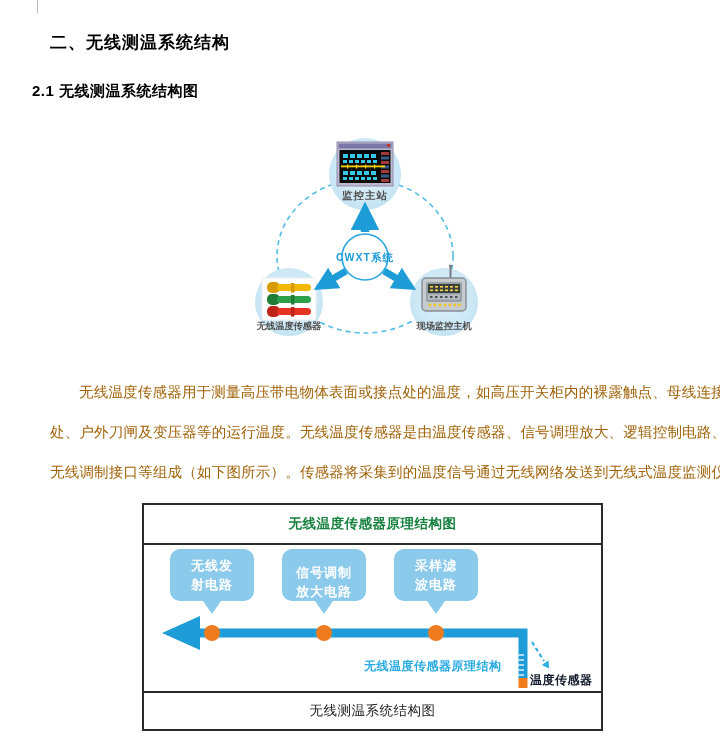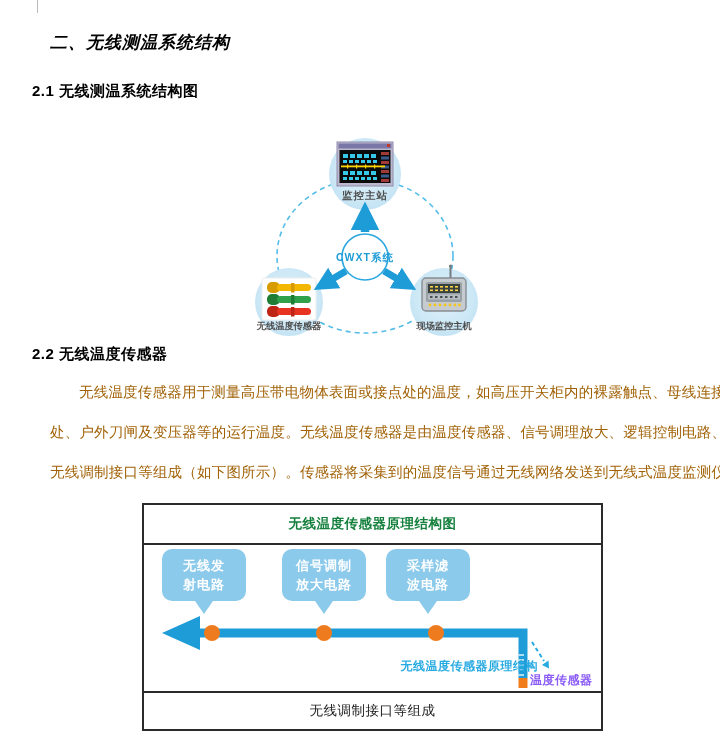--- a/index.html
+++ b/index.html
@@ -1,46 +1,46 @@
 <!DOCTYPE html>
 <html><head>
 <meta charset="utf-8">
 <style>
   html,body{margin:0;padding:0;background:#fff;}
   .page{position:relative;width:720px;height:736px;background:#ffffff;overflow:hidden;
         font-family:"Liberation Sans","DejaVu Sans",sans-serif;color:#111;}
   .artifact{position:absolute;left:37px;top:0;width:1px;height:13px;background:#b9b9b9;}
-  .h1{position:absolute;left:50px;top:31px;font-size:17px;font-weight:bold;letter-spacing:1px;color:#000;font-style:italic;}
+  .h1{position:absolute;left:50px;top:31px;font-size:17px;font-weight:bold;letter-spacing:1px;color:#000;}
   .h2{position:absolute;left:32px;font-size:15px;font-weight:bold;letter-spacing:0.5px;color:#000;}
   .h2a{top:82px;}
   .h2b{top:345px;}
   .triangle-wrap{position:absolute;left:225px;top:128px;width:280px;height:225px;}
   .para{position:absolute;left:50px;top:372px;width:664px;}
   .pline{font-size:14.5px;line-height:40px;color:#a16207;white-space:nowrap;letter-spacing:0.2px;}
   .pline.indent{text-indent:29px;}
   .figbox{position:absolute;left:142px;top:503px;width:461px;height:228px;
           border:2px solid #2b2b2b;box-sizing:border-box;background:#fff;}
   .figtitle{height:38px;border-bottom:2px solid #2b2b2b;display:flex;align-items:center;justify-content:center;
             font-size:13.5px;font-weight:bold;letter-spacing:0.5px;color:#15803d;}
   .figdiagram{position:relative;height:146px;}
   .figcaption{height:36px;border-top:2px solid #2b2b2b;display:flex;align-items:center;justify-content:center;
               font-size:13.5px;color:#1a1a1a;letter-spacing:0.5px;}
   .bubble{position:absolute;top:4px;width:84px;height:52px;background:#8CCAEB;border-radius:10px;
           color:#fff;font-size:13px;font-weight:bold;text-align:center;line-height:19px;
           display:flex;flex-direction:column;justify-content:center;letter-spacing:1px;}
   .bubble::after{content:"";position:absolute;top:100%;left:50%;margin-left:-9px;
                  border:9px solid transparent;border-top:13px solid #8CCAEB;border-bottom:0;}
-  .bubble.b1{left:18px;}
-  .bubble.b2{left:138px;}
-  .bubble.b3{left:242px;}
+  .bubble.b1{left:26px;}
+  .bubble.b2{left:138px;justify-content:flex-end;}
+  .bubble.b3{left:250px;}
   .arrow-svg{position:absolute;left:0;top:0;}
-  .lbl-blue{position:absolute;left:214px;top:113px;width:180px;text-align:right;
+  .lbl-blue{position:absolute;left:220px;top:113px;width:180px;text-align:left;
             font-size:12px;font-weight:bold;color:#29ABE2;letter-spacing:0.5px;}
   .lbl-orange{position:absolute;left:386px;top:127px;width:70px;
-              font-size:12px;font-weight:bold;color:#8b5cf6;letter-spacing:0.5px;}
+              font-size:12px;font-weight:bold;color:#0f172a;letter-spacing:0.5px;}
   .svg-node-label{font-family:"Liberation Sans","DejaVu Sans",sans-serif;font-weight:bold;fill:#4d4d4d;}
 </style>
 </head>
 <body>
 
 <div class="page">
   <div class="artifact"></div>
 
   <div class="h1">二、无线测温系统结构</div>
   <div class="h2 h2a">2.1 无线测温系统结构图</div>
@@ -166,21 +166,20 @@
 
       <line x1="140" y1="104" x2="140" y2="88" stroke="#1E9CD7" stroke-width="8.5" marker-end="url(#tri)"></line>
       <line x1="121" y1="143" x2="99" y2="156" stroke="#1E9CD7" stroke-width="7" marker-end="url(#tri)"></line>
       <line x1="159" y1="143" x2="181" y2="156" stroke="#1E9CD7" stroke-width="7" marker-end="url(#tri)"></line>
 
       <circle cx="140" cy="129" r="23" fill="#ffffff" stroke="#2AA7DF" stroke-width="1.6"></circle>
       <text x="140" y="133" text-anchor="middle" font-size="10.5" font-weight="bold" fill="#1E9CD7" letter-spacing="1" font-family="&quot;Liberation Sans&quot;,&quot;DejaVu Sans&quot;,sans-serif">CWXT系统</text>
     </svg>
   </div>
 
-  <div class="h2 h2b">2.2 无线温度传感器</div>
 
   <div class="para">
     <div class="pline indent">无线温度传感器用于测量高压带电物体表面或接点处的温度，如高压开关柜内的裸露触点、母线连接</div>
     <div class="pline">处、户外刀闸及变压器等的运行温度。无线温度传感器是由温度传感器、信号调理放大、逻辑控制电路、</div>
     <div class="pline">无线调制接口等组成（如下图所示）。传感器将采集到的温度信号通过无线网络发送到无线式温度监测仪。</div>
   </div>
 
   <div class="figbox">
     <div class="figtitle">无线温度传感器原理结构图</div>
 
@@ -213,15 +212,15 @@
       </div>
       <div class="bubble b3">
         <div>采样滤</div>
         <div>波电路</div>
       </div>
 
       <div class="lbl-blue">无线温度传感器原理结构</div>
       <div class="lbl-orange">温度传感器</div>
     </div>
 
-    <div class="figcaption">无线调制接口等组成</div>
+    <div class="figcaption">无线测温系统结构图</div>
   </div>
 </div>
 
 </body></html>

